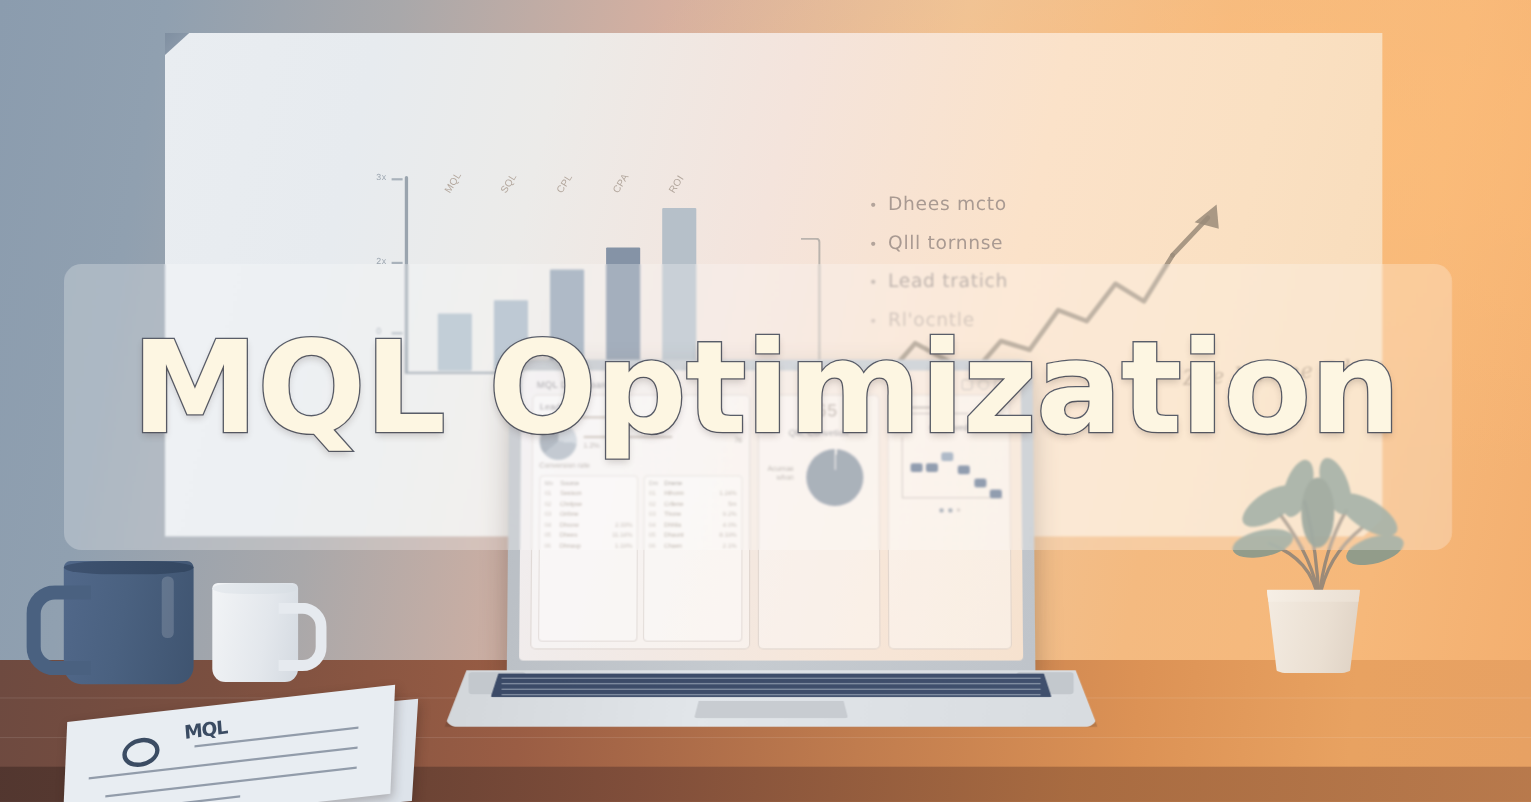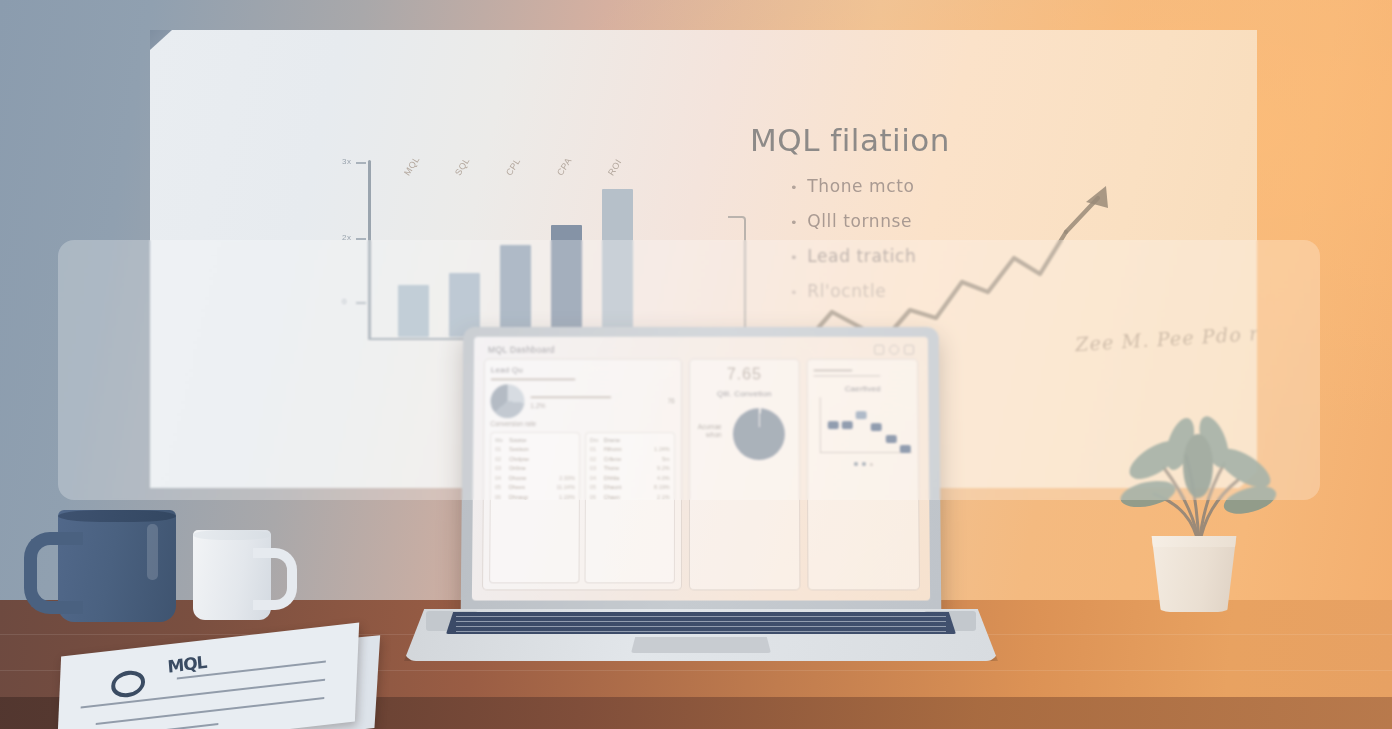--- a/index.html
+++ b/index.html
@@ -236,26 +236,25 @@
 
       <div class="bar-lbl" style="left:34px">MQL</div>
       <div class="bar-lbl" style="left:85px">SQL</div>
       <div class="bar-lbl" style="left:136px">CPL</div>
       <div class="bar-lbl" style="left:187px">CPA</div>
       <div class="bar-lbl" style="left:238px">ROI</div>
     </div>
 
     <div class="bracket"></div>
 
-    <div class="wb-heading">MQL filatiion</div>
 
     <div class="wb-bullets">
       <div class="wb-bullet">
         <span class="dot">•</span>
-        <span>Thone mcto</span>
+        <span>Dhees mcto</span>
       </div>
       <div class="wb-bullet">
         <span class="dot">•</span>
         <span>Qlll tornnse</span>
       </div>
       <div class="wb-bullet">
         <span class="dot">•</span>
         <span>Lead tratich</span>
       </div>
       <div class="wb-bullet">
@@ -472,14 +471,15 @@
     <div class="keyboard">
       <div class="keyrow" style="top:4px"></div>
       <div class="keyrow" style="top:9px"></div>
       <div class="keyrow" style="top:14px"></div>
       <div class="keyrow" style="top:19px"></div>
     </div>
     <div class="trackpad"></div>
   </div>
 
   <div class="overlay-band"></div>
+  <div class="hero-title">MQL Optimization</div>
 
 </div>
 
 </body></html>

